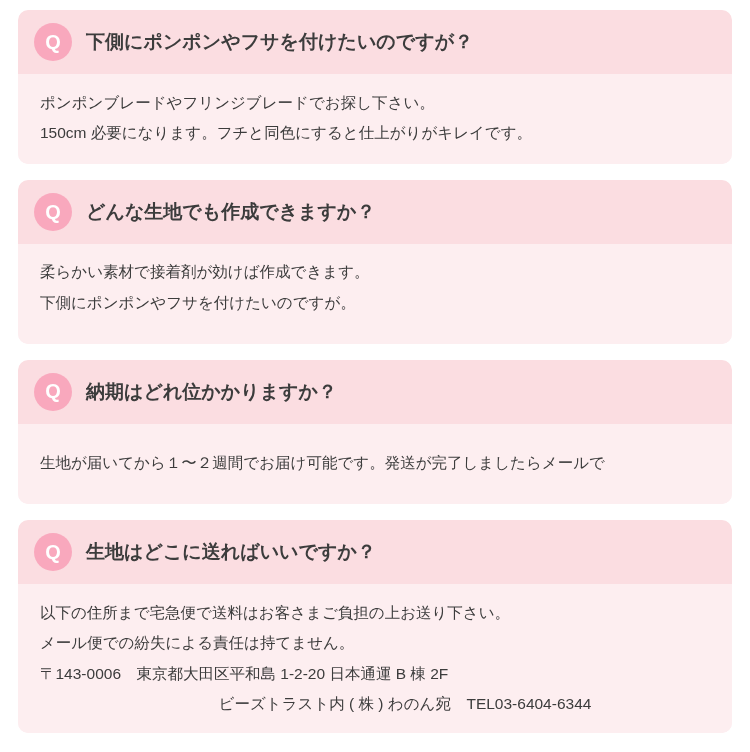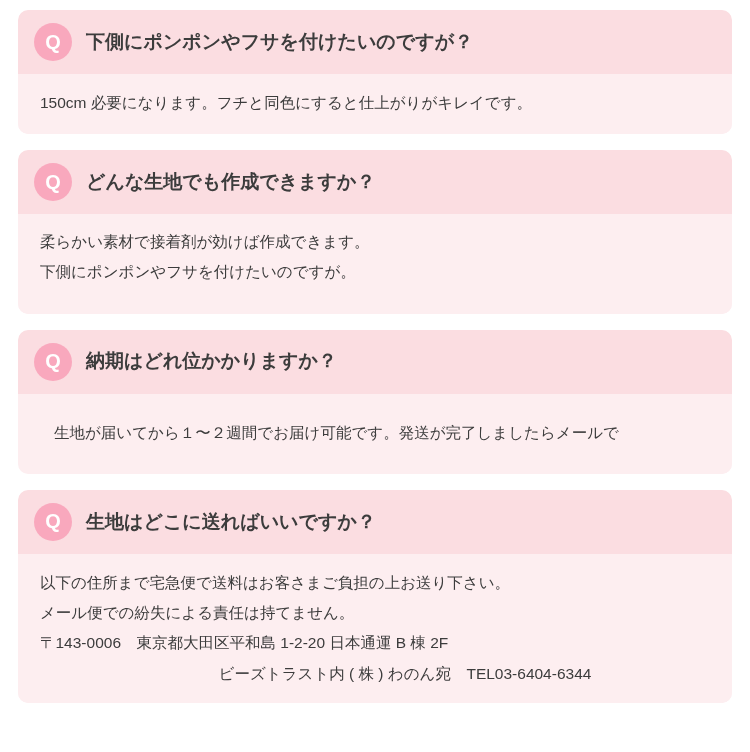--- a/index.html
+++ b/index.html
@@ -67,34 +67,35 @@
     color: #3c3c3c;
     white-space: pre-wrap;
   }
   .a-line.indent {
     padding-left: 60px;
     text-align: center;
   }
   
   .faq-item.item-0 .faq-a { padding-top: 14px; padding-bottom: 16px; }
   .faq-item.item-1 .faq-a { padding-top: 13px; padding-bottom: 26px; }
-  .faq-item.item-2 .faq-a { padding-top: 24px; padding-bottom: 26px; margin-left: 14px; }
+  .faq-item.item-2 .faq-a { padding-top: 24px; padding-bottom: 26px; }
   .faq-item.item-3 .faq-a { padding-top: 14px; padding-bottom: 14px; }
 </style>
 </head>
 <body>
 
 <div class="page">
 
   <div class="faq-item item-0">
     <div class="faq-q">
       <span class="q-badge">Q</span>
       <span class="q-text">下側にポンポンやフサを付けたいのですが？</span>
     </div>
     <div class="faq-a">
+      <div class="a-line">ポンポンブレードやフリンジブレードでお探し下さい。</div>
       <div class="a-line">150cm 必要になります。フチと同色にすると仕上がりがキレイです。</div>
     </div>
   </div>
 
   <div class="faq-item item-1">
     <div class="faq-q">
       <span class="q-badge">Q</span>
       <span class="q-text">どんな生地でも作成できますか？</span>
     </div>
     <div class="faq-a">

